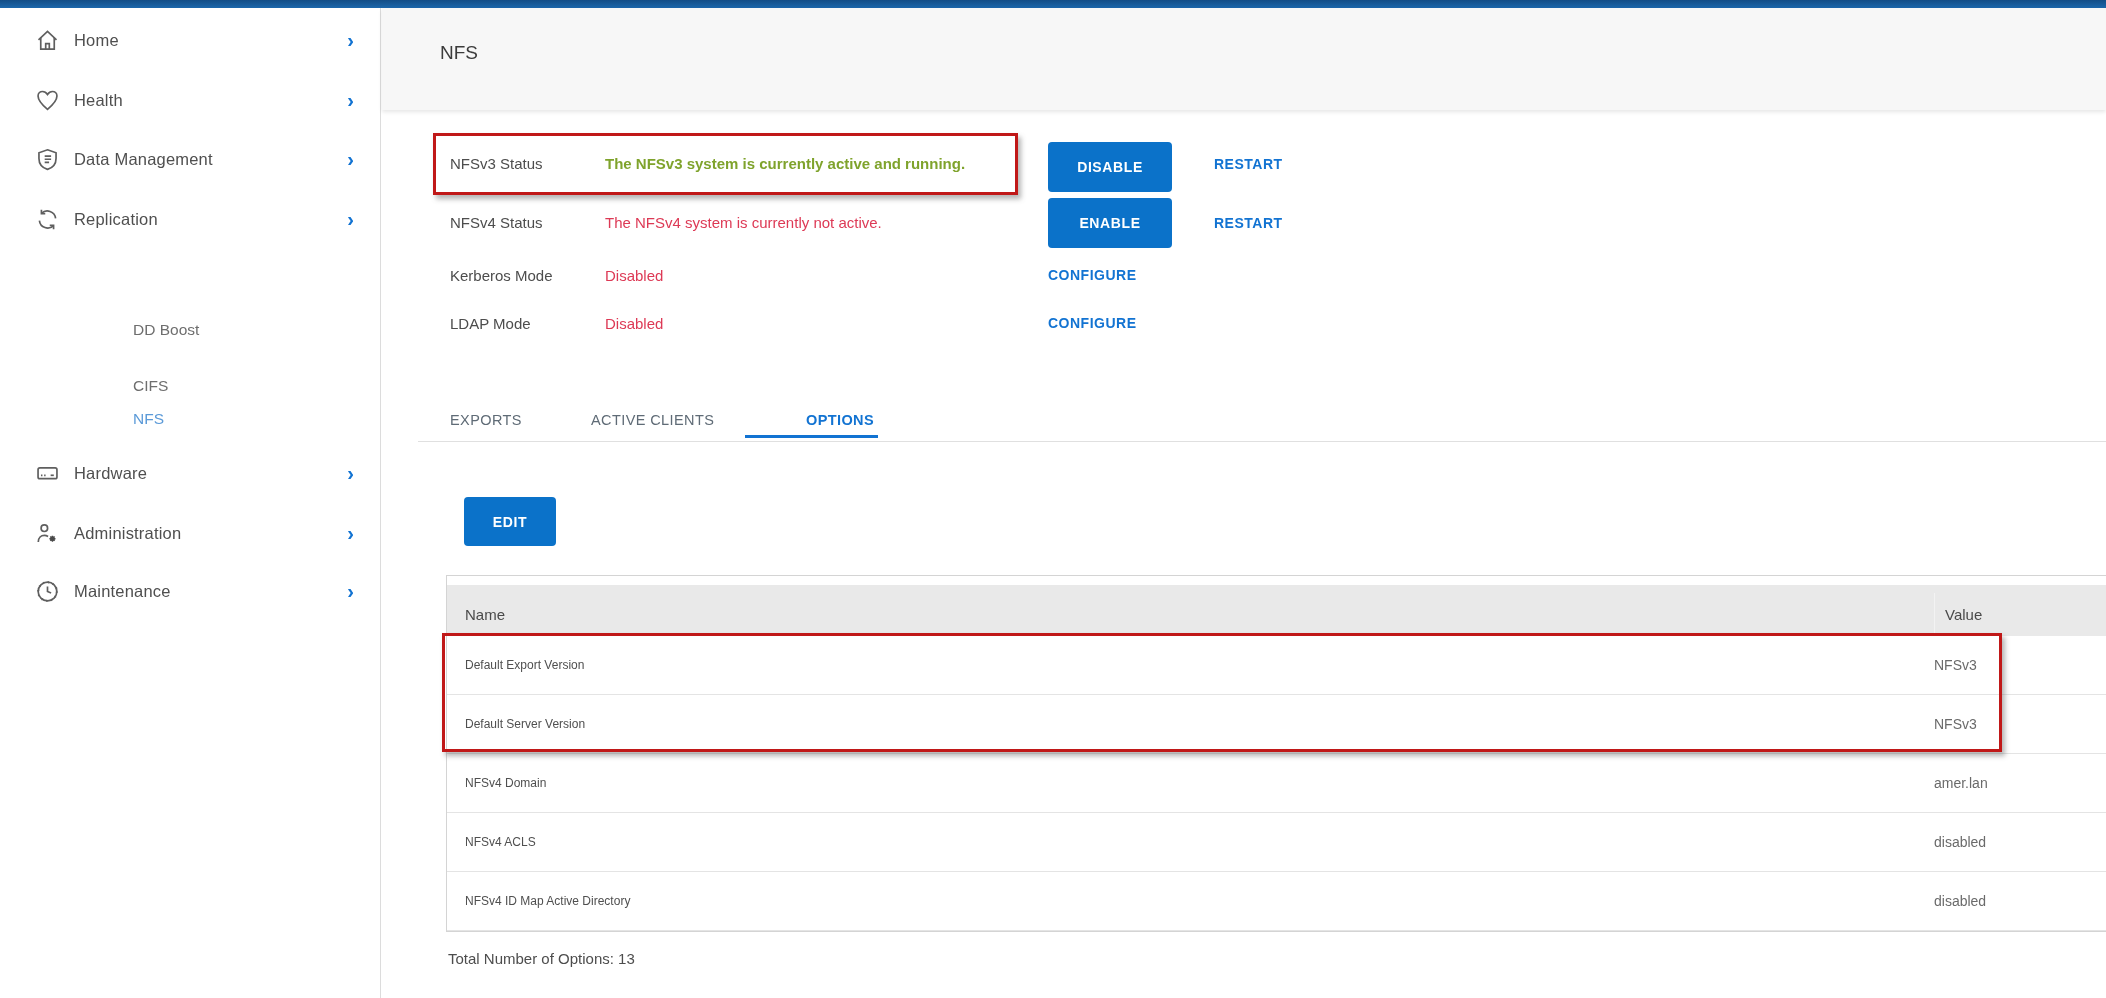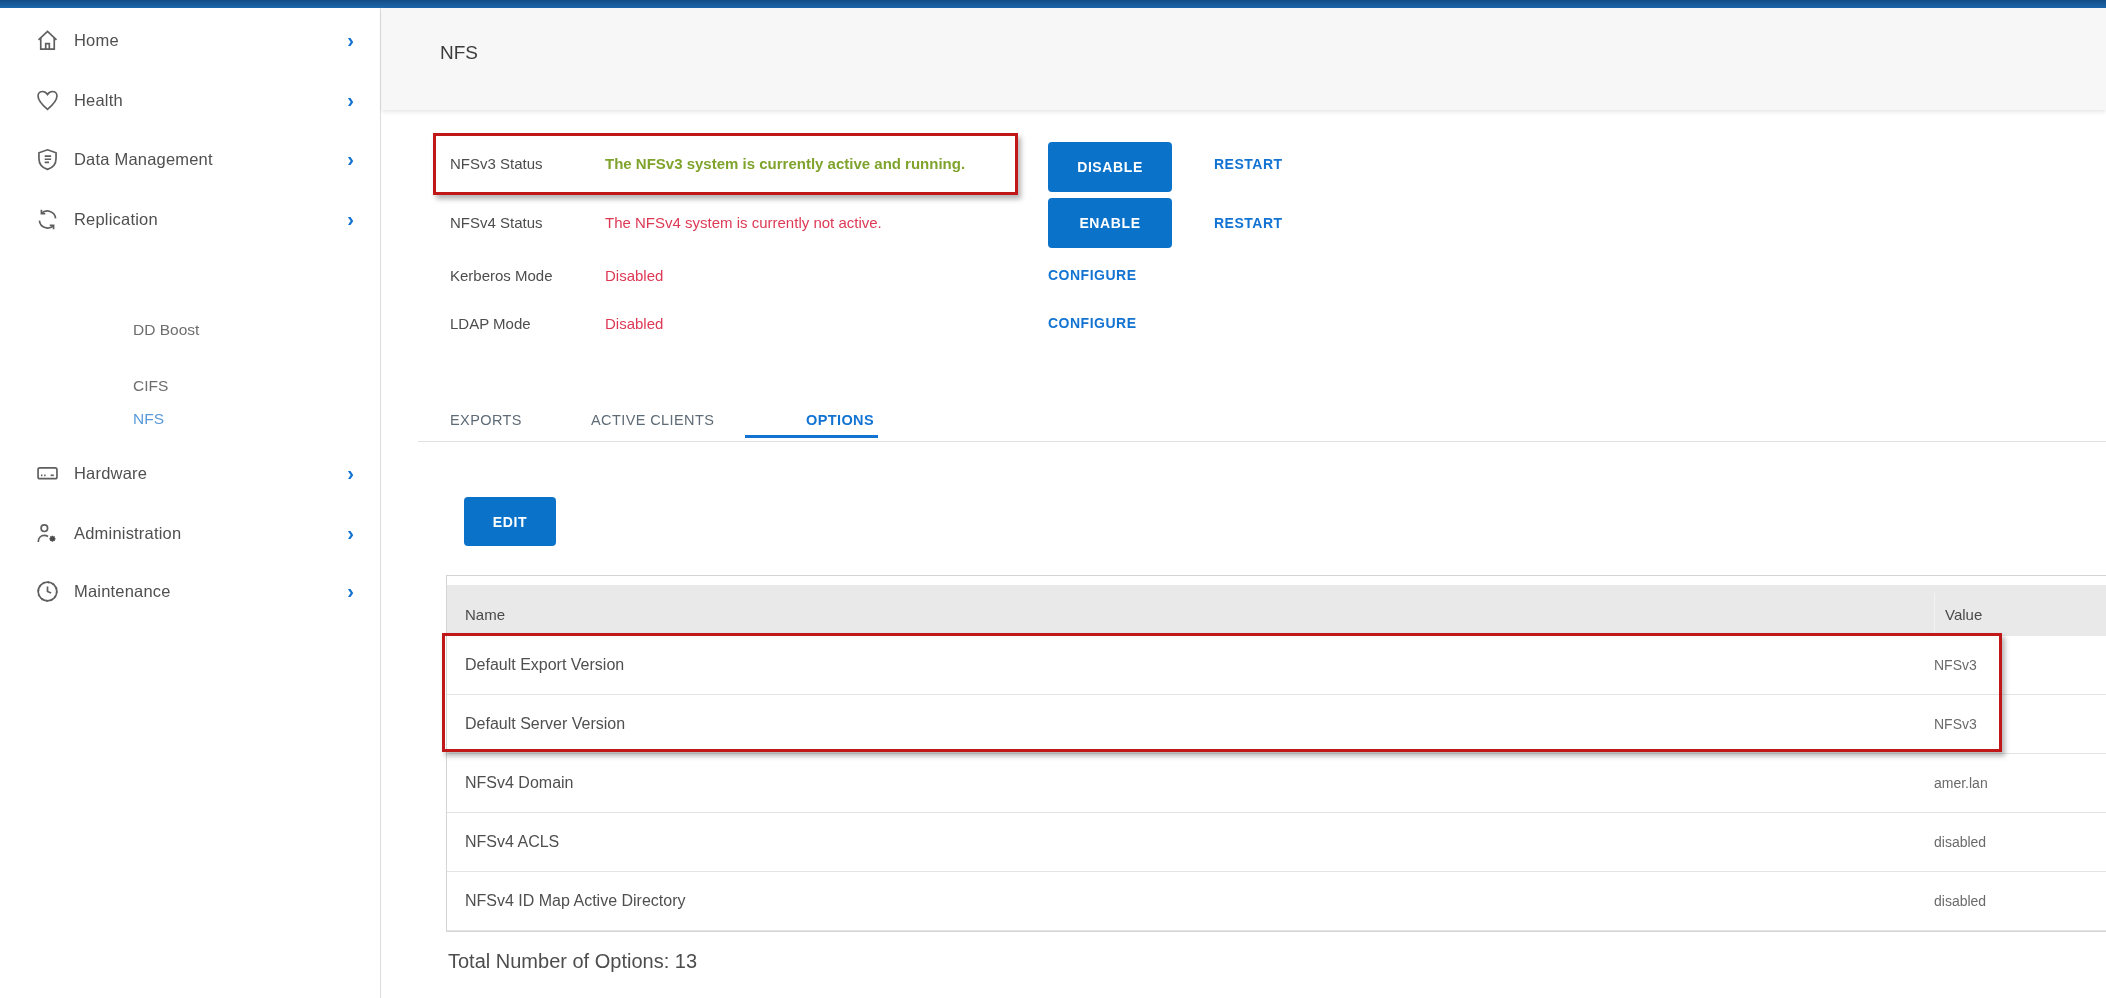--- a/index.html
+++ b/index.html
@@ -49,23 +49,23 @@
   .opt-table{position:absolute;left:446px;top:575px;width:1662px;height:357px;
     border:1px solid #d4d4d4;box-sizing:border-box;background:#ffffff;}
   .thead{position:absolute;left:0;top:0;width:100%;height:60px;background:#e9e9e9;
     border-bottom:1px solid #d0d0d0;box-sizing:border-box;margin-top:9px;}
   .th-name{position:absolute;left:18px;top:0;line-height:59px;font-size:15px;color:#4a4a4a;}
   .th-value{position:absolute;left:1487px;top:8px;bottom:8px;right:0;
     border-left:1px solid #f3f3f3;}
   .th-value span{display:block;margin-left:10px;line-height:44px;font-size:15px;color:#4a4a4a;}
   .trow{position:absolute;left:0;width:100%;height:59px;background:#ffffff;
     border-bottom:1px solid #e4e4e4;box-sizing:border-box;cursor:pointer;}
-  .td-name{position:absolute;left:18px;line-height:58px;font-size:16px;color:#4f4f4f;text-align:center;}
+  .td-name{position:absolute;left:18px;line-height:58px;font-size:12px;color:#4f4f4f;text-align:center;}
   .td-value{position:absolute;left:1487px;line-height:58px;font-size:14px;color:#6a6a6a;}
-  .table-footer{position:absolute;left:448px;top:950px;font-size:20px;color:#4d4d4d;}
+  .table-footer{position:absolute;left:448px;top:950px;font-size:15px;color:#4d4d4d;}
   svg{display:block;}
 </style>
 </head>
 <body>
 
 <div id="canvas">
 
   <div class="topbar"></div>
 
   <nav class="sidebar">

